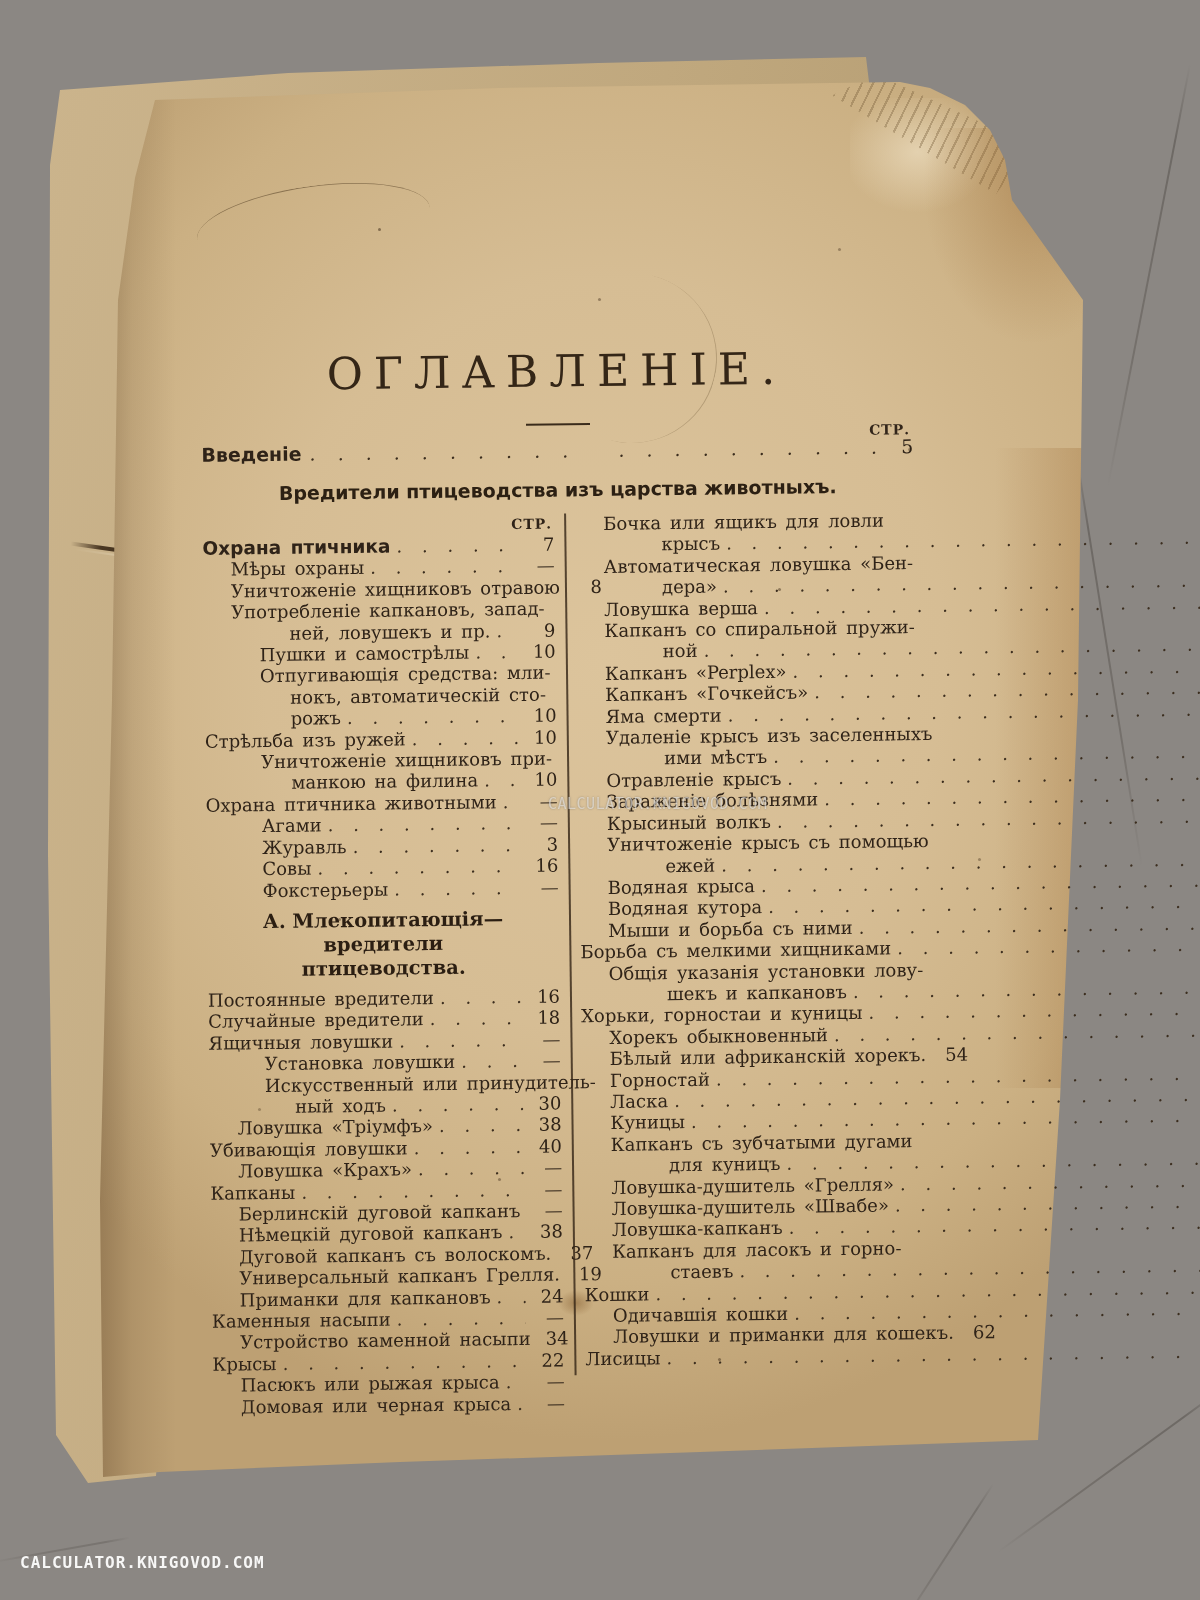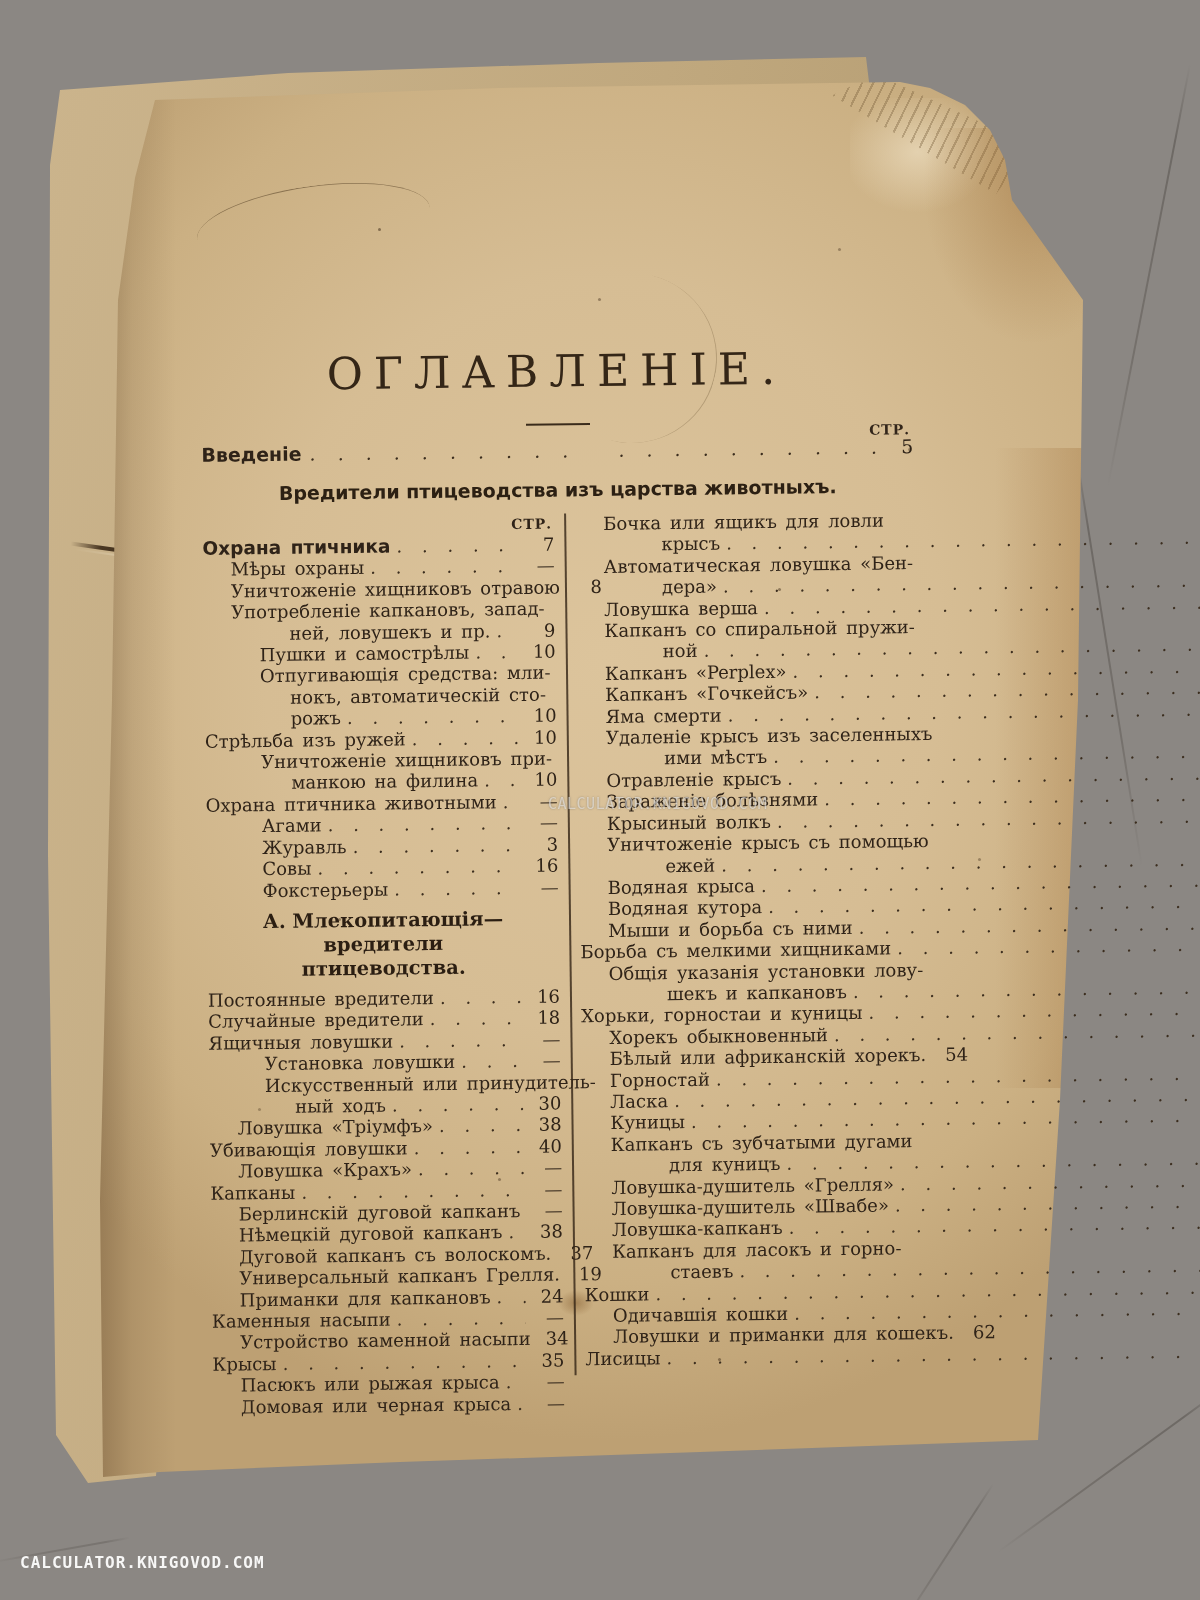--- a/index.html
+++ b/index.html
@@ -307,21 +307,21 @@
           <span class="n">—</span>
         </div>
         <div class="toc-row">
           <span class="t" style="padding-left: 28px;">Устройство каменной насыпи</span>
           <span class="dots"></span>
           <span class="n">34</span>
         </div>
         <div class="toc-row">
           <span class="t" style="padding-left: 0px;">Крысы</span>
           <span class="dots"></span>
-          <span class="n">35</span>
+          <span class="n">22</span>
         </div>
         <div class="toc-row">
           <span class="t" style="padding-left: 28px;">Пасюкъ или рыжая крыса</span>
           <span class="dots"></span>
           <span class="n">—</span>
         </div>
         <div class="toc-row">
           <span class="t" style="padding-left: 28px;">Домовая или черная крыса</span>
           <span class="dots"></span>
           <span class="n">—</span>

